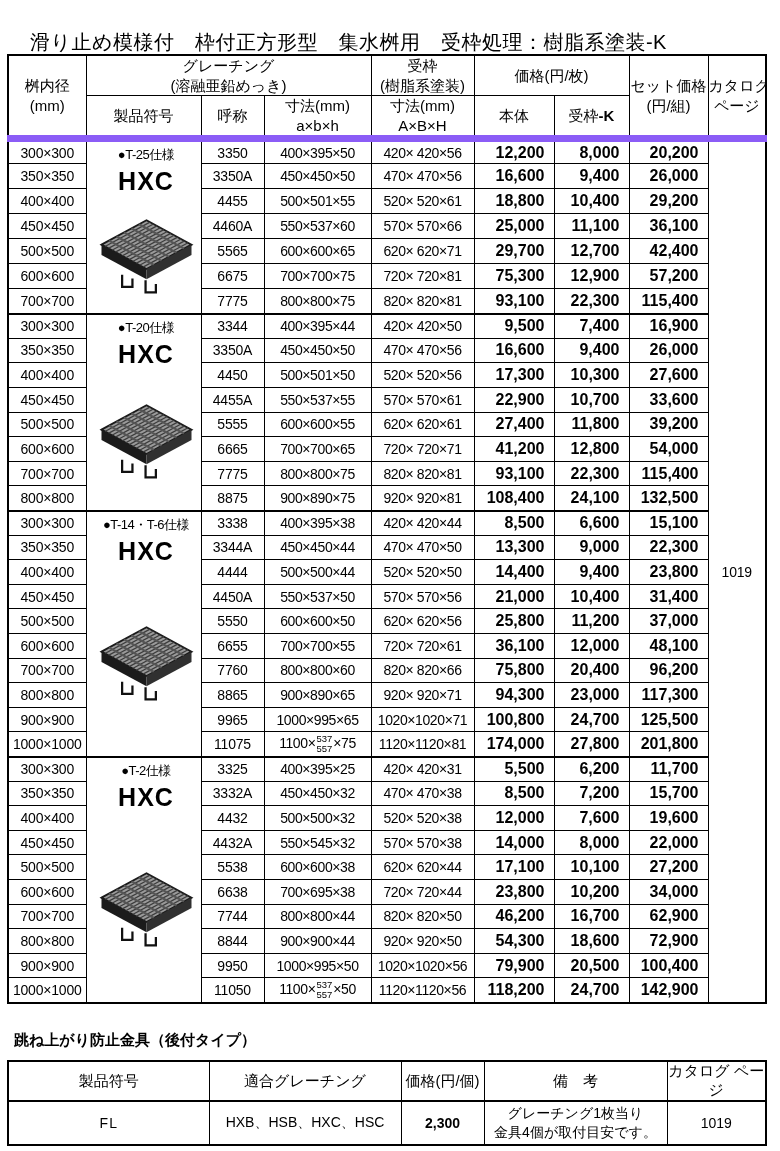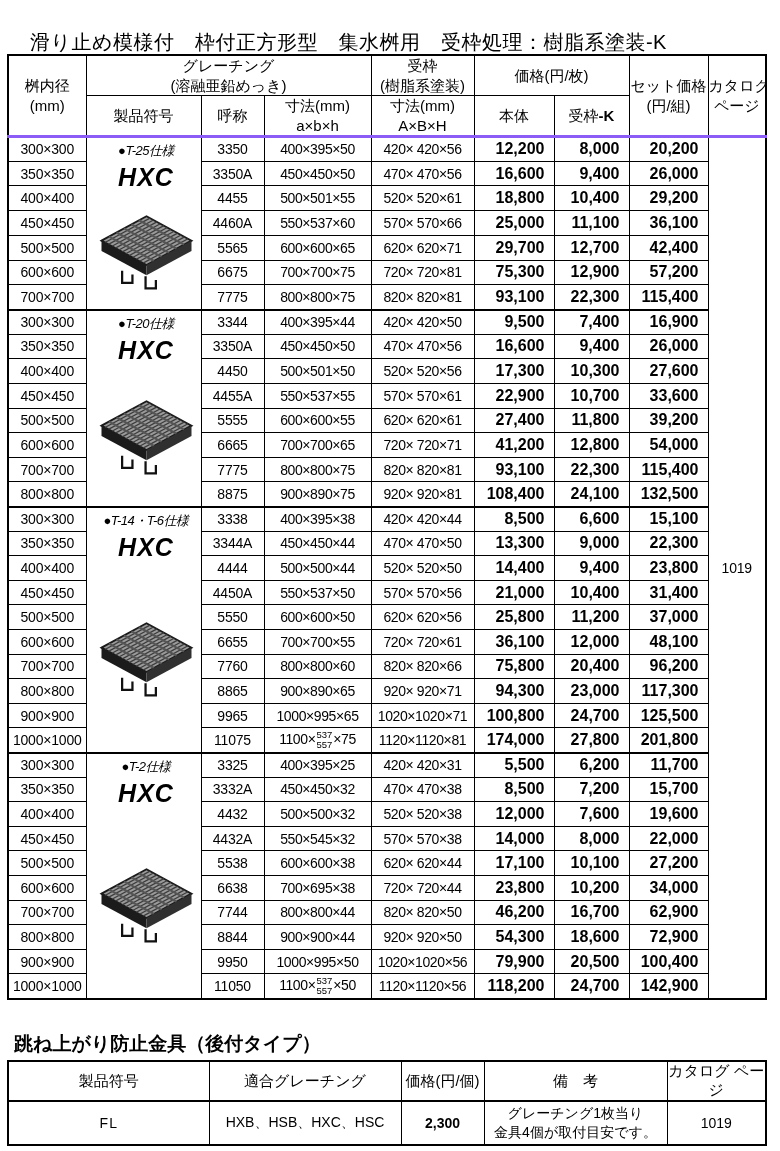--- a/index.html
+++ b/index.html
@@ -5,36 +5,36 @@
   html,body{margin:0;padding:0;background:#fff;}
   body{width:780px;height:1151px;position:relative;font-family:"Liberation Sans","DejaVu Sans",sans-serif;color:#000;-webkit-font-smoothing:antialiased;}
   .page{position:relative;width:780px;height:1151px;overflow:hidden;}
   h1.title{position:absolute;left:14px;top:13px;margin:16px;font-size:20px;font-weight:normal;letter-spacing:.5px;white-space:nowrap;}
   
   table.main{position:absolute;left:7px;top:54px;width:758px;border-collapse:collapse;table-layout:fixed;border:2.5px solid #000;}
   table.main th,table.main td{border:1px solid #000;padding:0;text-align:center;vertical-align:middle;white-space:nowrap;overflow:hidden;}
   table.main thead th{font-weight:normal;font-size:15px;line-height:1.3;}
   table.main thead tr.grp{height:40px;}
   table.main thead tr.sub{height:38px;}
-  table.main thead tr.sub th,table.main thead th.span2{border-bottom:3px solid #8b5cf6;}
+  table.main thead tr.sub th,table.main thead th.span2{border-bottom:7px solid #8b5cf6;}
   table.main tbody tr{height:24.5px;}
   table.main tbody td{font-size:14px;letter-spacing:-.2px;}
   table.main tbody td.dim{font-size:14px;letter-spacing:-.4px;}
   table.main tbody td.price{font-weight:bold;font-size:16px;text-align:right;padding-right:9px;letter-spacing:0;}
   table.main tr.sec-top td{border-top:2.5px solid #000;}
   td.product{vertical-align:top;text-align:left;}
-  .product-inner{display:flex;flex-direction:column;padding:3px 2px 2px 7px;font-style:italic;}
+  .product-inner{display:flex;flex-direction:column;padding:3px 2px 2px 7px;}
   .spec{font-size:13px;letter-spacing:-.5px;line-height:19px;}
   .series{font-size:25px;font-weight:900;letter-spacing:1px;line-height:34px;font-family:"Liberation Sans",sans-serif;}
   .gimg{flex:1;display:flex;align-items:center;justify-content:center;}
   td.catalog{font-size:15px;vertical-align:middle;}
   .frac{display:inline-flex;flex-direction:column;font-size:9.5px;line-height:1.05;vertical-align:middle;margin:0 1px;letter-spacing:0;}
   .bk{font-weight:bold;}
   
-  h2.sub-title{position:absolute;left:14px;top:1031px;margin:0;font-size:19px;font-weight:bold;white-space:nowrap;}
+  h2.sub-title{position:absolute;left:14px;top:1031px;margin:0;font-size:15px;font-weight:bold;white-space:nowrap;}
   table.lock{position:absolute;left:7px;top:1060px;width:758px;border-collapse:collapse;table-layout:fixed;border:2.5px solid #000;}
   table.lock th,table.lock td{border:1px solid #000;padding:0;text-align:center;vertical-align:middle;}
   table.lock thead th{font-weight:normal;font-size:15px;height:25px;border-bottom:2.5px solid #000;}
   table.lock tbody tr{height:44px;}
   table.lock tbody td{font-size:14px;}
   td.fl-code{font-size:32px;font-weight:400;text-align:left;padding-left:26px;letter-spacing:1px;}
   td.lock-price{font-weight:bold;font-size:16px;}
   td.note{text-align:left;padding-left:8px;font-size:13.5px;line-height:1.35;white-space:nowrap;}
   p.footnote{position:absolute;left:14px;top:1128px;margin:0;font-size:15px;}
 </style>

